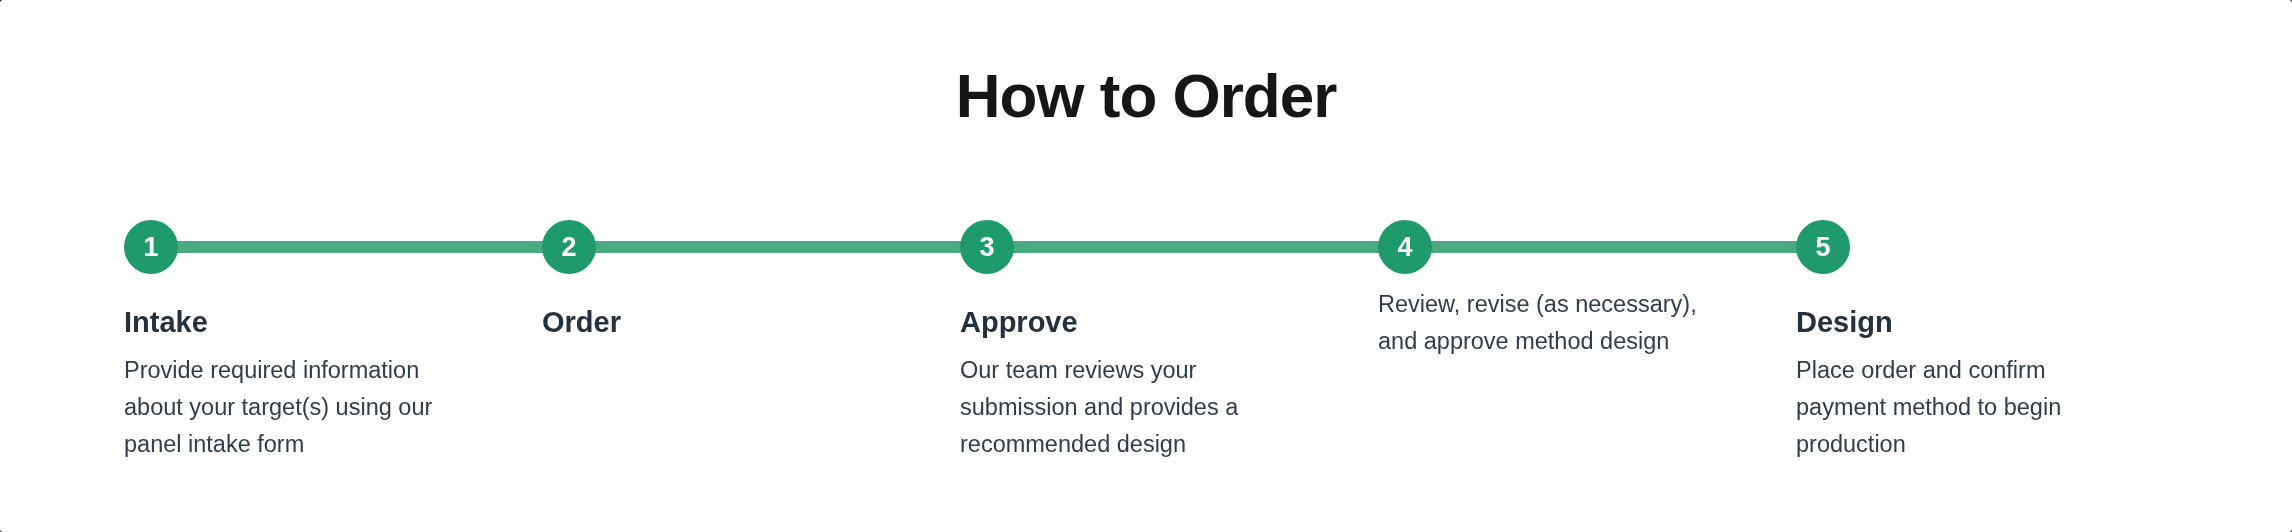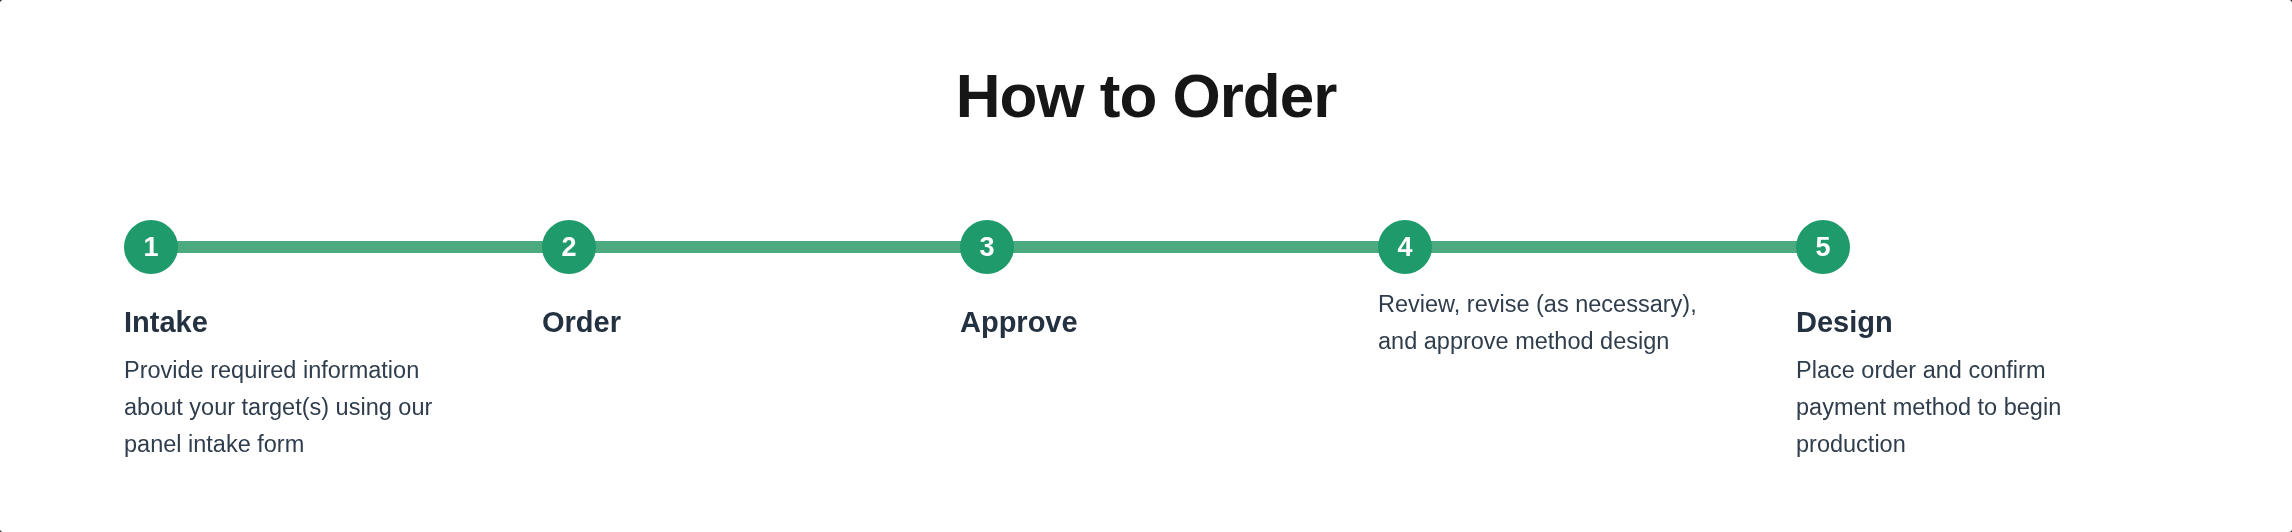--- a/index.html
+++ b/index.html
@@ -99,20 +99,21 @@
         <span>2</span>
       </div>
       <h3 class="step-title">Order</h3>
     </div>
 
     <div class="step">
       <div class="dot">
         <span>3</span>
       </div>
       <h3 class="step-title">Approve</h3>
+      <p class="step-desc">Our team reviews your submission and provides a recommended design</p>
     </div>
 
     <div class="step">
       <div class="dot">
         <span>4</span>
       </div>
       <p class="step-desc">Review, revise (as necessary), and approve method design</p>
     </div>
 
     <div class="step">

